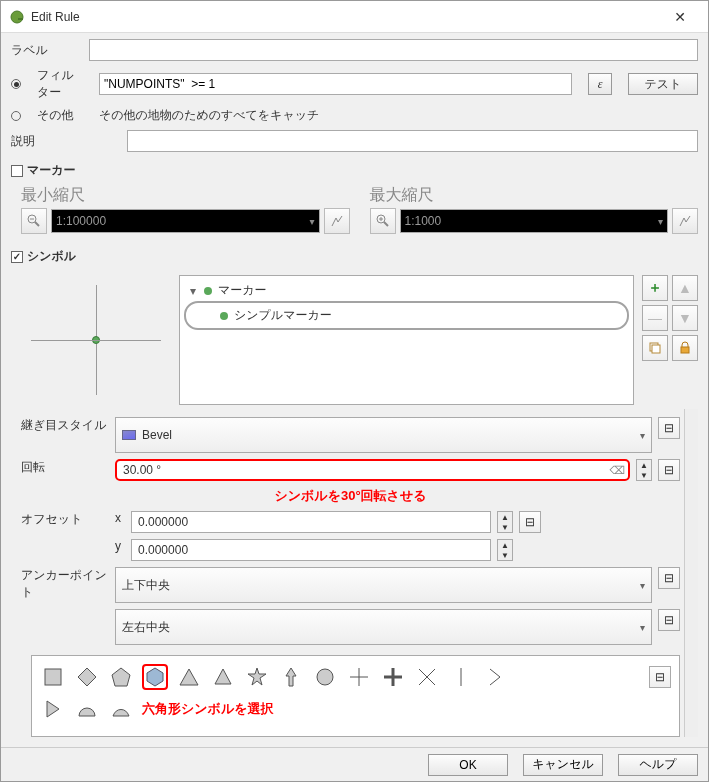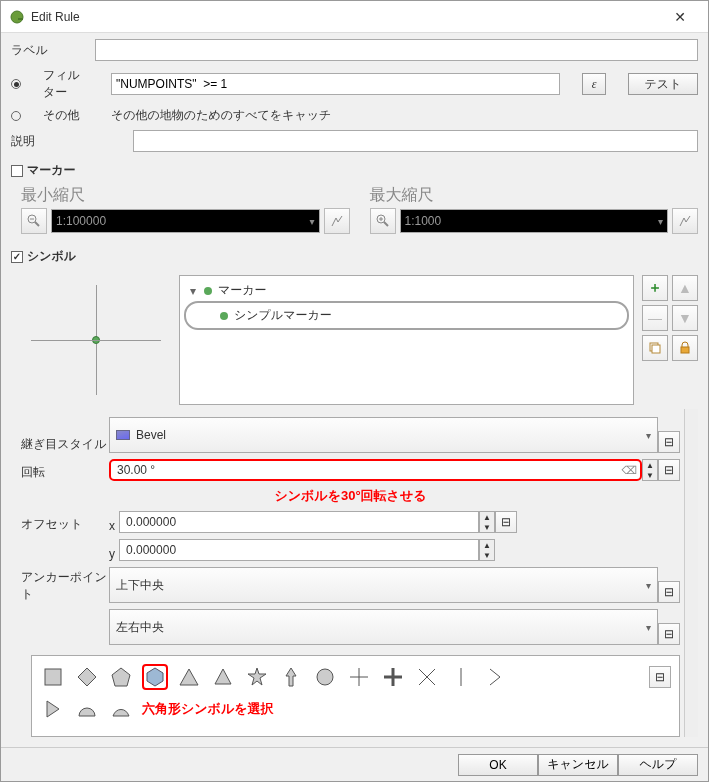--- a/index.html
+++ b/index.html
@@ -6,21 +6,21 @@
 body { background: #f0f0f0; width: 709px; height: 782px; overflow: hidden; }
 
 .window { width: 709px; height: 782px; background: #fff; border: 1px solid #999; display: flex; flex-direction: column; }
 .titlebar { height: 32px; background: #fff; display: flex; align-items: center; padding: 0 8px; border-bottom: 1px solid #ddd; }
 .titlebar .icon { width: 16px; height: 16px; margin-right: 6px; }
 .titlebar .title { font-size: 12px; flex: 1; color: #333; }
 .titlebar .close { width: 40px; height: 28px; display: flex; align-items: center; justify-content: center; font-size: 14px; color: #333; }
 
 .body { flex: 1; background: #f0f0f0; padding: 6px 10px; font-size: 12px; color: #333; overflow: hidden; display: flex; flex-direction: column; gap: 4px; }
 
-.row { display: flex; align-items: center; gap: 22px; margin-bottom: 2px; }
+.row { display: flex; align-items: center; gap: 16px; margin-bottom: 2px; }
 .lbl { width: 62px; font-size: 12px; }
 .radio { width: 10px; height: 10px; border: 1px solid #666; border-radius: 50%; display: inline-flex; align-items: center; justify-content: center; }
 .radio.sel::after { content: ""; width: 5px; height: 5px; background: #333; border-radius: 50%; }
 .checkbox { width: 12px; height: 12px; border: 1px solid #666; background: #fff; display: inline-flex; align-items: center; justify-content: center; font-size: 10px; }
 .checkbox.checked::after { content: "✓"; color: #333; }
 
 .textinput { flex: 1; height: 22px; background: #fff; border: 1px solid #aaa; padding: 0 4px; font-size: 12px; }
 .btn { height: 22px; background: linear-gradient(#fdfdfd,#e8e8e8); border: 1px solid #999; padding: 0 8px; font-size: 12px; display: inline-flex; align-items: center; justify-content: center; }
 .btn.eps { width: 24px; font-style: italic; font-family: serif; }
 
@@ -48,40 +48,40 @@
 .tree-row .bullet { width: 8px; height: 8px; border-radius: 50%; background: #5aa85a; }
 .tree-sub { margin-left: 28px; }
 .highlight-box { border: 2px solid #a3a3a3; border-radius: 14px; padding: 2px; }
 
 .side-btns { display: flex; flex-direction: column; gap: 4px; }
 .sq { width: 26px; height: 26px; background: linear-gradient(#fdfdfd,#eee); border: 1px solid #aaa; display: flex; align-items: center; justify-content: center; font-size: 14px; }
 .sq.add { color: #2a8a2a; font-weight: bold; }
 .sq.disabled { color: #bbb; }
 
 .props { margin-top: 8px; display: flex; flex-direction: column; gap: 6px; padding: 0 4px 0 10px;}
-.prop-row { display: flex; align-items: flex-end; }
+.prop-row { display: flex; align-items: flex-start; gap: 6px; }
 .prop-lbl { width: 88px; font-size: 12px; }
 .prop-combo { flex: 1; height: 36px; background: linear-gradient(#fdfdfd,#eee); border: 1px solid #aaa; padding: 0 6px; display: flex; align-items: center; position: relative; }
 .prop-combo::after { content: "▾"; position: absolute; right: 6px; color: #666; font-size: 10px; }
 .prop-input { flex: 1; height: 22px; background: #fff; border: 1px solid #aaa; padding: 0 6px; display: flex; align-items: center; position: relative; }
 .prop-input .clear { position: absolute; right: 3px; color: #888; font-size: 11px; }
 .spin { width: 16px; height: 22px; display: flex; flex-direction: column; border: 1px solid #aaa; }
 .spin span { flex: 1; display: flex; align-items: center; justify-content: center; background: #eee; font-size: 8px; }
 .override-btn { width: 22px; height: 22px; background: linear-gradient(#fdfdfd,#eee); border: 1px solid #aaa; display: flex; align-items: center; justify-content: center; }
 .bevel-icon { width: 14px; height: 10px; background: linear-gradient(160deg,#88c,#6a6af0); border: 1px solid #668; }
 
 .annot-red { color: #f00; font-weight: bold; font-size: 13px; }
 
 .shape-grid { background: #fff; border: 1px solid #aaa; padding: 8px; margin: 4px 0 0 10px; }
 .shape-row { display: flex; gap: 8px; align-items: center; margin-bottom: 6px; }
 .shape { width: 26px; height: 26px; display: flex; align-items: center; justify-content: center; }
 .shape svg { width: 22px; height: 22px; }
 .hex-sel { border: 2px solid #f00; border-radius: 4px; }
 
-.footer { height: 34px; background: #f0f0f0; border-top: 1px solid #ccc; display: flex; align-items: center; justify-content: flex-end; gap: 0; padding: 0 10px; }
+.footer { height: 34px; background: #f0f0f0; border-top: 1px solid #ccc; display: flex; align-items: center; justify-content: flex-end; gap: 15px; padding: 0 10px; }
 .footer .btn { width: 80px; }
 
 .vscroll { width: 14px; background: #eee; border-left: 1px solid #ccc; align-self: stretch;}
 </style>
 </head>
 <body>
 
 <div class="window">
 
   <div class="titlebar">

